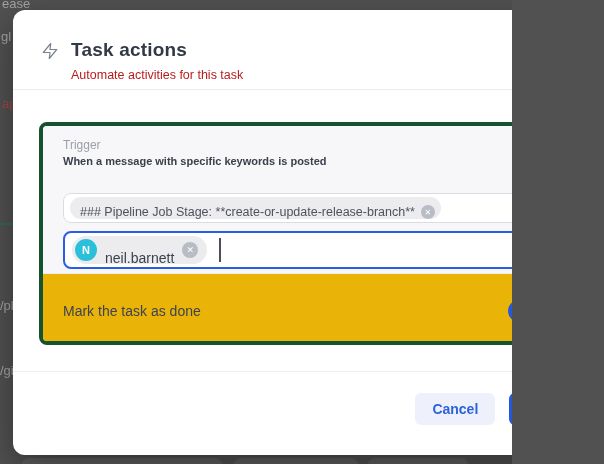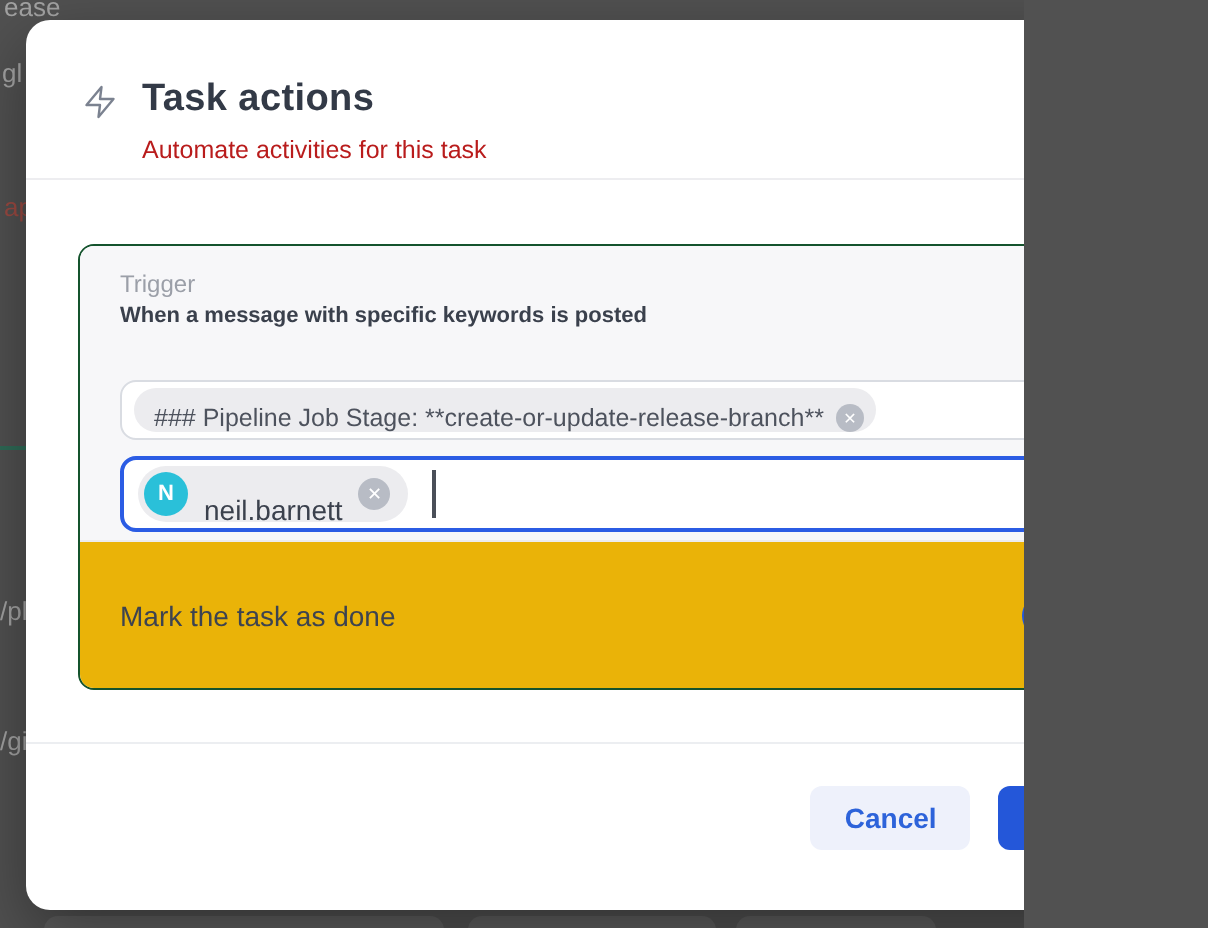--- a/index.html
+++ b/index.html
@@ -27,21 +27,21 @@
   }
   .modal-header { position:absolute; top:0; left:0; right:0; height:80px; border-bottom:1px solid #ededf0; border-radius:12px 12px 0 0; }
   .zap-wrap { position:absolute; left:28px; top:31px; width:18px; height:20px; }
   .modal-title { position:absolute; left:58px; top:29px; font-size:19px; font-weight:700; color:#333a47; letter-spacing:0.2px; }
   .modal-subtitle { position:absolute; left:58px; top:58px; font-size:12.5px; color:#b91c1c; }
   .close-btn { position:absolute; right:20px; top:27px; font-size:20px; line-height:20px; color:#a9aeb8; cursor:pointer; }
 
   
   .card {
     position:absolute; left:26px; right:18px; top:112px; height:223px;
-    border:1px solid #14532d; border-radius:8px; background:#ffffff; overflow:hidden;
+    border:4px solid #14532d; border-radius:8px; background:#ffffff; overflow:hidden;
   }
   .card-top { height:148px; background:#f7f7f9; padding:12px 20px 14px; border-bottom:1px solid #ececef; }
   .trigger-label { font-size:12px; color:#9b9fa8; margin-bottom:3px; }
   .trigger-heading { font-size:11px; font-weight:700; color:#3a404c; margin-bottom:26px; }
 
   .kw-input {
     background:#fff; border:1px solid #d9dce2; border-radius:8px; height:30px;
     display:flex; align-items:center; padding:0 6px; cursor:text;
   }
   .tag {
@@ -75,21 +75,21 @@
   .toggle-row {
     height:73px; background:#eab308; display:flex; align-items:center;
     justify-content:space-between; padding:0 20px;
   }
   .toggle-label { font-size:14px; color:#3d4350; }
   .toggle { position:relative; width:40px; height:22px; border-radius:11px; background:#2457d9; cursor:pointer; flex:0 0 auto; }
   .toggle-knob { position:absolute; right:2px; top:2px; width:18px; height:18px; border-radius:50%; background:#fff; }
 
   
   .footer-divider { position:absolute; left:0; right:0; top:361px; border-top:1px solid #eceef1; }
-  .footer { position:absolute; top:383px; right:24px; display:flex; gap:14px; }
+  .footer { position:absolute; top:383px; right:14px; display:flex; gap:14px; }
   .btn {
     height:32px; border-radius:6px; font-size:14px; font-weight:700;
     display:flex; align-items:center; padding:0 17px; cursor:pointer; border:none;
     font-family:"Liberation Sans", sans-serif;
   }
   .btn-cancel { background:#eef1fb; color:#2d63da; }
   .btn-save { background:#2457d9; color:#bef264; }
 </style>
 </head>
 <body>

